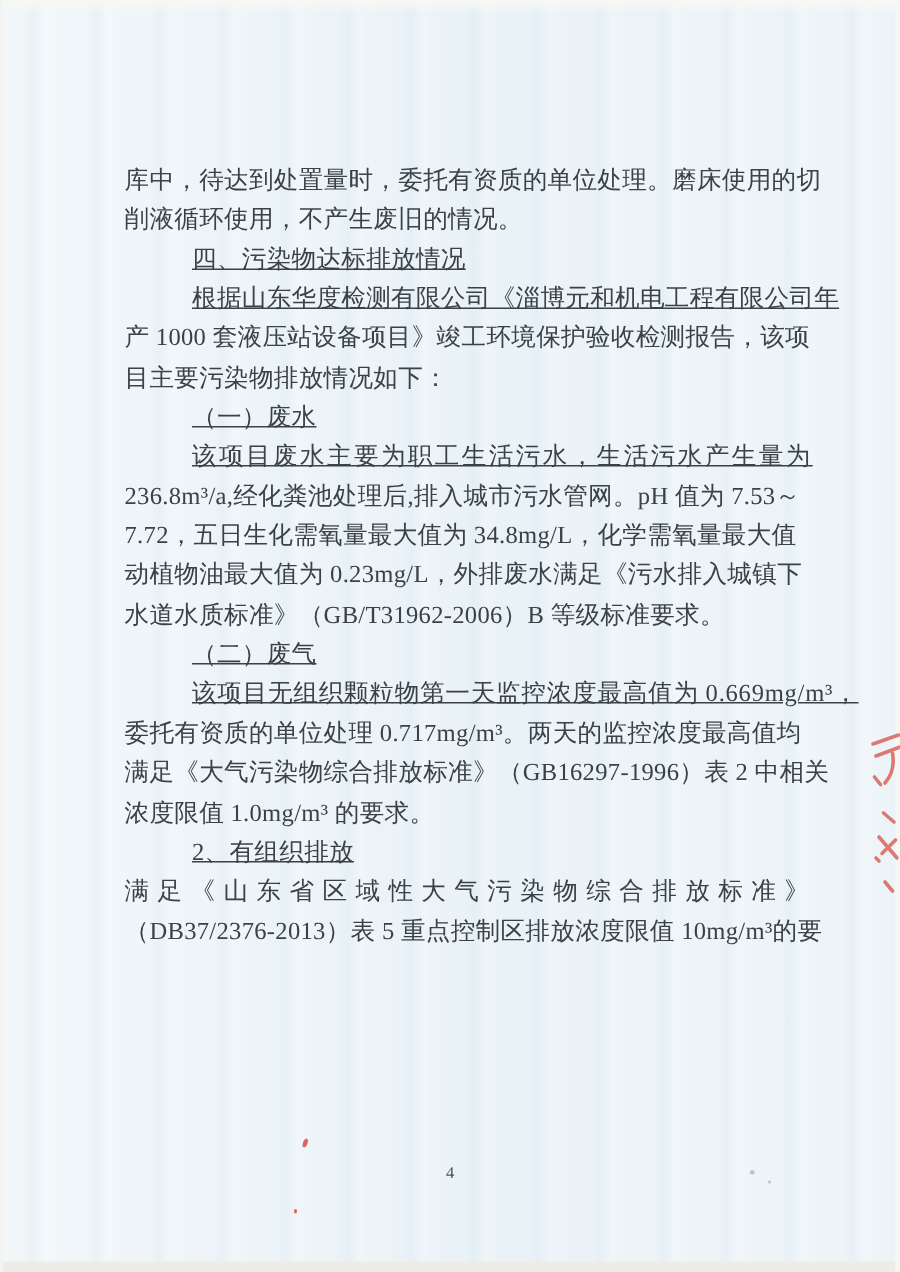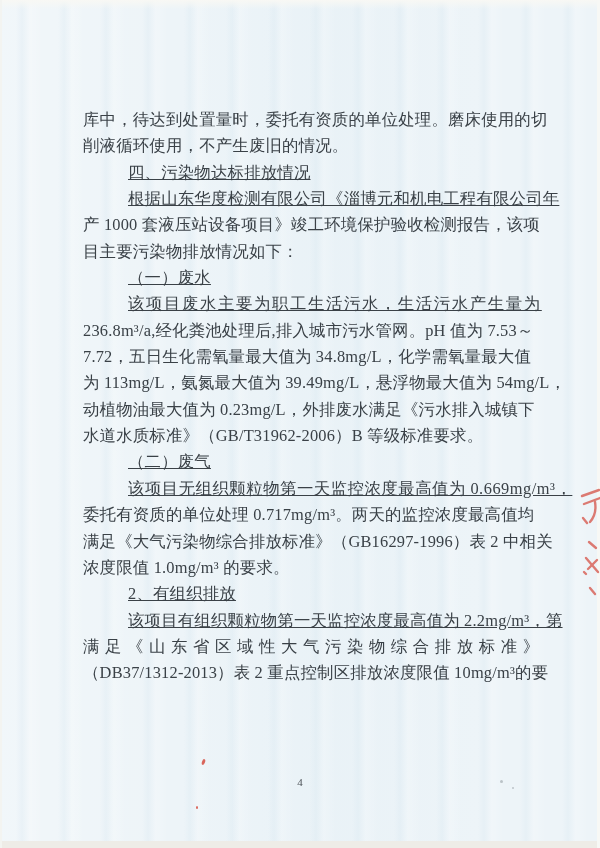--- a/index.html
+++ b/index.html
@@ -82,32 +82,30 @@
       <div class="line">库中，待达到处置量时，委托有资质的单位处理。磨床使用的切</div>
       <div class="line">削液循环使用，不产生废旧的情况。</div>
       <div class="line indent">四、污染物达标排放情况</div>
       <div class="line indent">根据山东华度检测有限公司《淄博元和机电工程有限公司年</div>
       <div class="line">产 1000 套液压站设备项目》竣工环境保护验收检测报告，该项</div>
       <div class="line">目主要污染物排放情况如下：</div>
       <div class="line indent">（一）废水</div>
       <div class="line indent" style="letter-spacing: 1.6px;">该项目废水主要为职工生活污水，生活污水产生量为</div>
       <div class="line">236.8m³/a,经化粪池处理后,排入城市污水管网。pH 值为 7.53～</div>
       <div class="line">7.72，五日生化需氧量最大值为 34.8mg/L，化学需氧量最大值</div>
-      <div class="line">为 113mg/L，氨氮最大值为 39.49mg/L，悬浮物最大值为 54mg/L，</div>
       <div class="line">动植物油最大值为 0.23mg/L，外排废水满足《污水排入城镇下</div>
       <div class="line">水道水质标准》（GB/T31962-2006）B 等级标准要求。</div>
       <div class="line indent">（二）废气</div>
       <div class="line indent" style="letter-spacing: 0.5px;">该项目无组织颗粒物第一天监控浓度最高值为 0.669mg/m³，</div>
       <div class="line">委托有资质的单位处理 0.717mg/m³。两天的监控浓度最高值均</div>
       <div class="line">满足《大气污染物综合排放标准》（GB16297-1996）表 2 中相关</div>
       <div class="line">浓度限值 1.0mg/m³ 的要求。</div>
       <div class="line indent">2、有组织排放</div>
-      <div class="line indent">该项目有组织颗粒物第一天监控浓度最高值为 2.2mg/m³，第</div>
       <div class="line" style="letter-spacing: 5.6px;">满足《山东省区域性大气污染物综合排放标准》</div>
-      <div class="line">（DB37/1312-2013）表 2 重点控制区排放浓度限值 10mg/m³的要</div>
+      <div class="line">（DB37/2376-2013）表 5 重点控制区排放浓度限值 10mg/m³的要</div>
     </div>
 
   <div class="page-number">4</div>
 
   <svg class="red-marks" viewBox="0 0 20 118" xmlns="http://www.w3.org/2000/svg">
     <g stroke="#d9655b" stroke-width="2.4" fill="none" stroke-linecap="round" opacity="0.85">
       <path d="M2 10 L19 4"></path>
       <path d="M4 18 L20 12"></path>
       <path d="M15 16 q2 12 -5 20"></path>
       <path d="M3 32 l4 5"></path>

